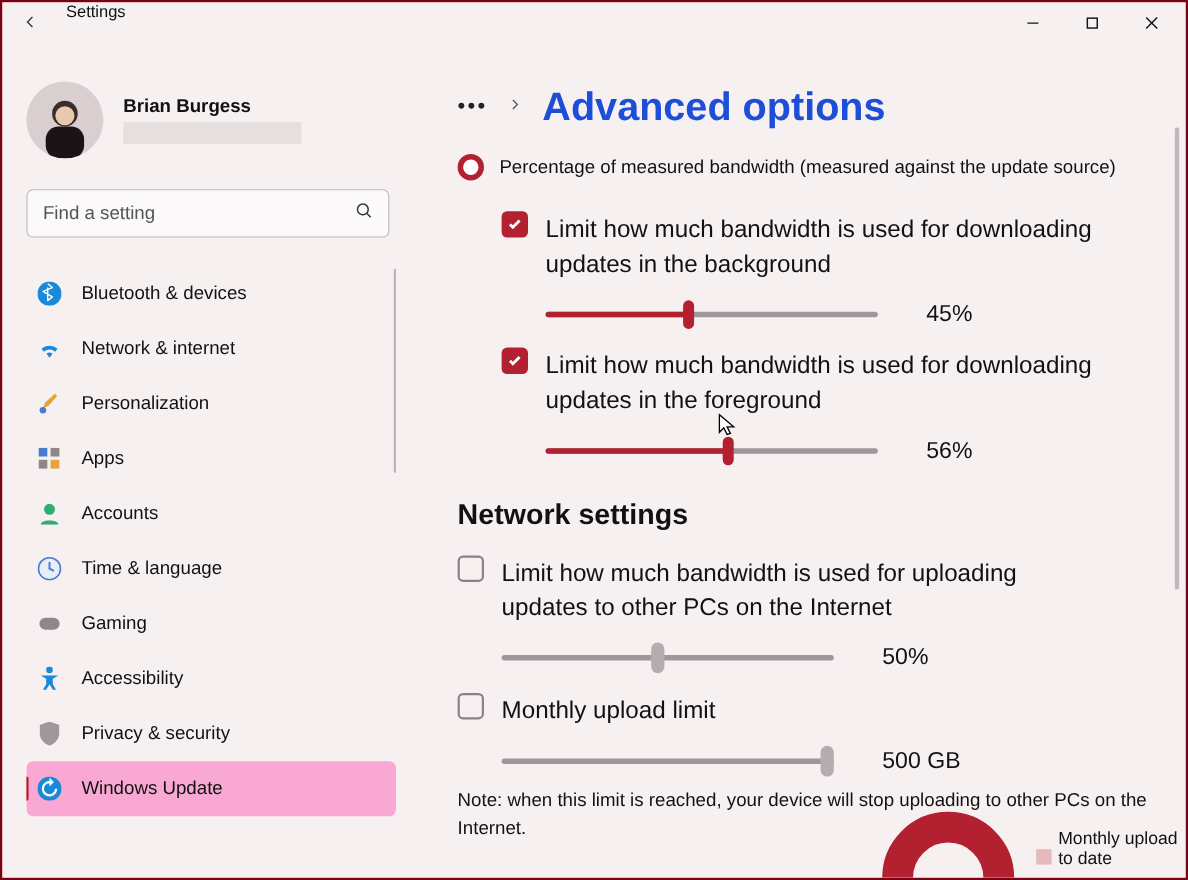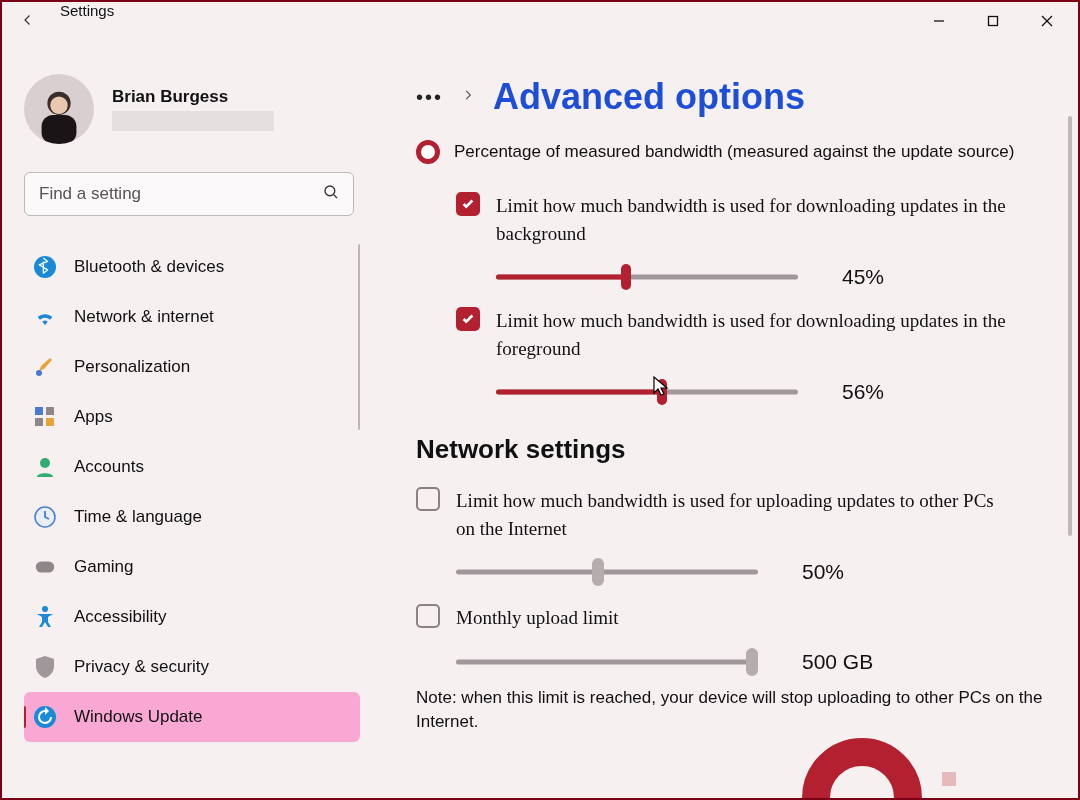--- a/index.html
+++ b/index.html
@@ -41,21 +41,21 @@
   .radio-row { display:flex; align-items:center; gap:14px; margin-bottom:28px; }
   .radio { width:24px; height:24px; border:5px solid #b3202f; border-radius:50%; background:#fff; }
   .radio-label { font-size:17px; color:#111; }
 
   .opt-block { padding-left:40px; margin-bottom:18px; }
   .opt-head { display:flex; gap:16px; align-items:flex-start; }
   .chk { width:24px; height:24px; border-radius:5px; flex-shrink:0; display:flex; align-items:center; justify-content:center; }
   .chk.checked { background:#b3202f; }
   .chk.unchecked { border:2px solid #8a8284; background:transparent; }
   .chk svg { width:14px; height:14px; stroke:#fff; stroke-width:3; fill:none; }
-  .opt-label { font-size:19px; color:#111; line-height:1.45; max-width:540px;font-family:Liberation Serif, serif; }
+  .opt-label { font-size:22px; color:#111; line-height:1.45; max-width:540px; }
 
   .slider-row { display:flex; align-items:center; gap:44px; margin-top:18px; padding-left:40px; }
   .slider { position:relative; width:302px; height:22px; }
   .track { position:absolute; left:0; right:0; top:50%; height:5px; background:#9f9799; transform:translateY(-50%); border-radius:3px; }
   .track-fill { position:absolute; left:0; top:50%; height:5px; background:#b3202f; transform:translateY(-50%); border-radius:3px; }
   .thumb { position:absolute; top:50%; width:10px; height:26px; border-radius:5px; transform:translate(-50%,-50%); }
   .thumb.red { background:#b3202f; }
   .thumb.grey { background:#b5acae; width:12px; height:28px; border-radius:6px; }
   .slider-val { font-size:21px; color:#111; font-weight:500; }
 
@@ -301,18 +301,19 @@
           <div class="thumb grey" id="ml-thumb" style="left: 98%;"></div>
         </div>
         <div class="slider-val">500 GB</div>
       </div>
     </div>
 
     <p class="note">Note: when this limit is reached, your device will stop uploading to other PCs on the Internet.</p>
 
     <div class="donut-peek"></div>
     <div class="legend-sq"></div>
+    <div class="legend-tx">Monthly upload to date</div>
   </div>
 </div>
 
 <svg class="cursor" width="20" height="22" viewBox="0 0 20 22">
   <path d="M2 2l0 16 4-4 3 6 3-1-3-6 6 0z" fill="#fff" stroke="#000" stroke-width="1.2"></path>
 </svg>
 
 </body></html>

